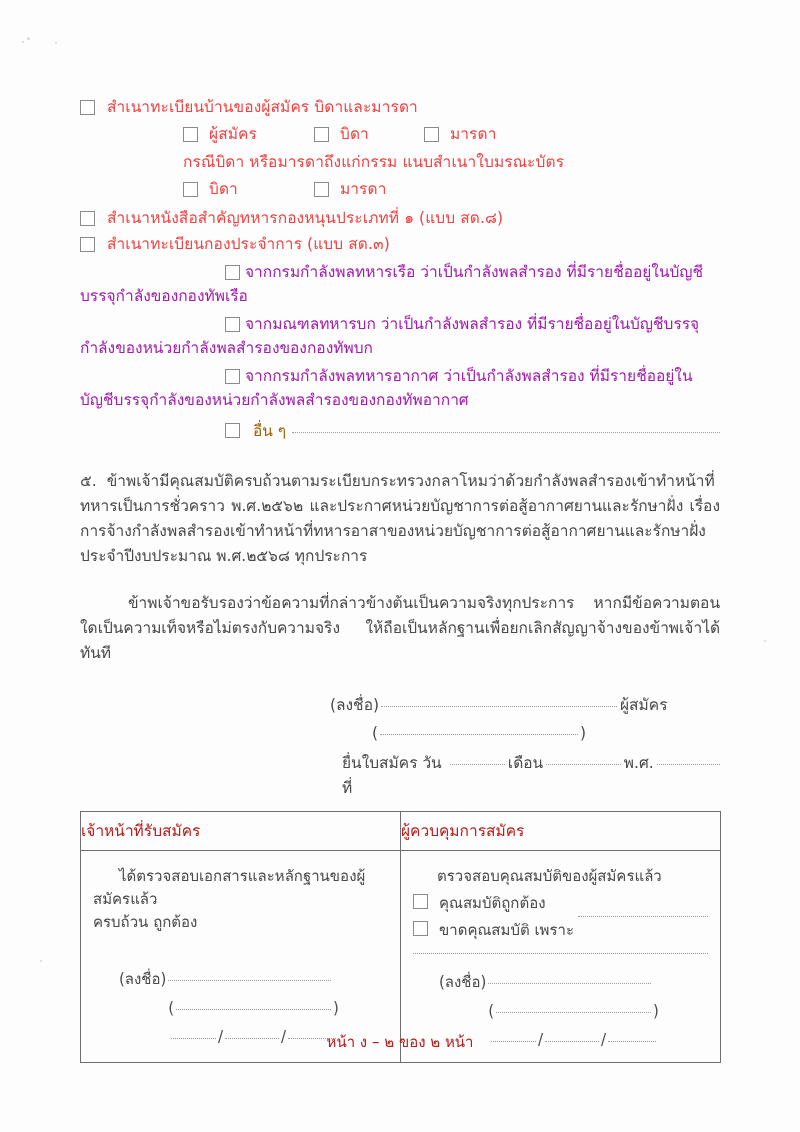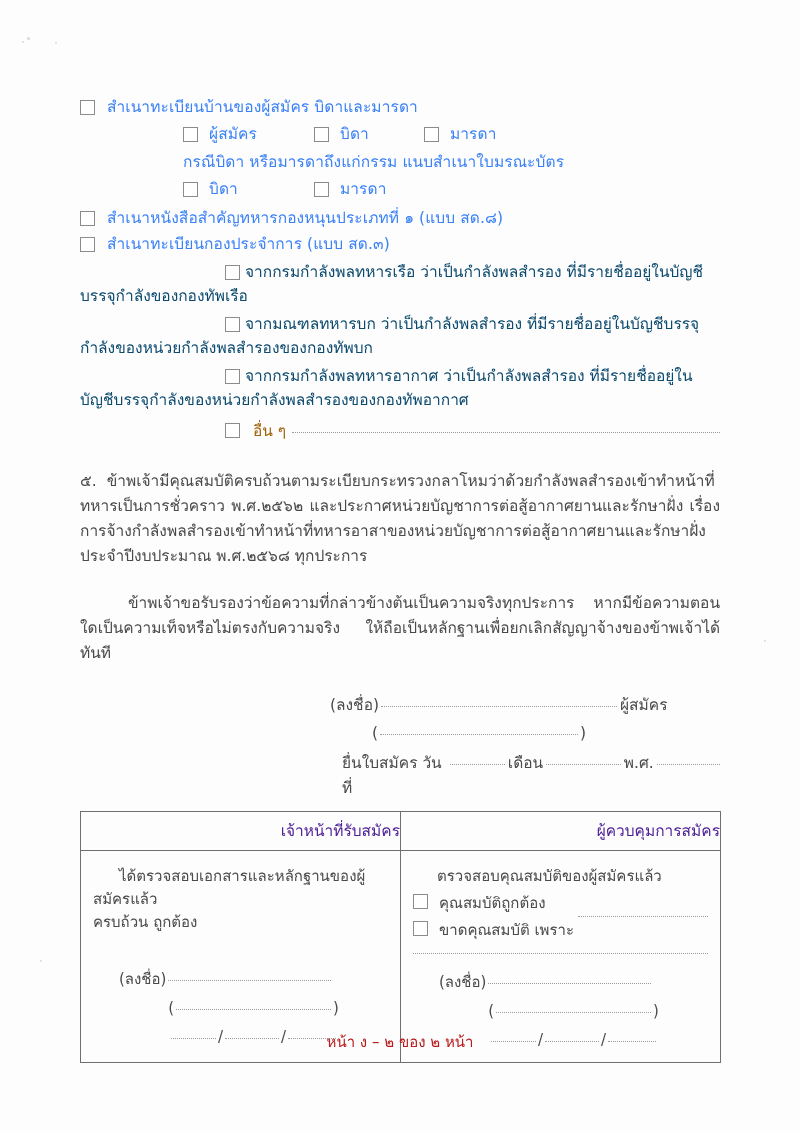--- a/index.html
+++ b/index.html
@@ -29,21 +29,21 @@
   }
   .content {
     position: absolute;
     left: 80px;
     top: 96px;
     width: 640px;
   }
   .doc-line {
     font-size: 15.5px;
     line-height: 23px;
-    color: #3b82f6;
+    color: #ef4444;
     letter-spacing: 0.1px;
   }
   .row {
     display: flex;
     align-items: flex-start;
   }
   .cb {
     display: inline-block;
     width: 13px;
     height: 13px;
@@ -65,21 +65,21 @@
   }
   .opt .lbl { margin-left: 11px; }
 
   .cert-block {
     margin-top: 2px;
   }
   .cert-item {
     position: relative;
     font-size: 15.5px;
     line-height: 23.5px;
-    color: #0c4a6e;
+    color: #a21caf;
     text-indent: 145px;
     margin-top: 5px;
   }
   .cert-item .cbi {
     position: absolute;
     left: 145px;
     top: 4px;
     width: 13px;
     height: 13px;
     border: 1.3px solid #8b8b8b;
@@ -151,24 +151,24 @@
     border-collapse: collapse;
     table-layout: fixed;
   }
   table.checktable th,
   table.checktable td {
     border: 1.3px solid #6f6f6f;
     vertical-align: top;
     padding: 0;
   }
   table.checktable th {
-    text-align: right;
+    text-align: left;
     font-weight: normal;
     font-size: 15.5px;
-    color: #4c1d95;
+    color: #b91c1c;
     padding: 6px 0 7px;
     font-family: Liberation Mono, monospace;
   }
   table.checktable td {
     height: 170px;
     padding: 14px 12px 10px;
     font-size: 15px;
     color: #4a4a4a;
     line-height: 23px;
   }

